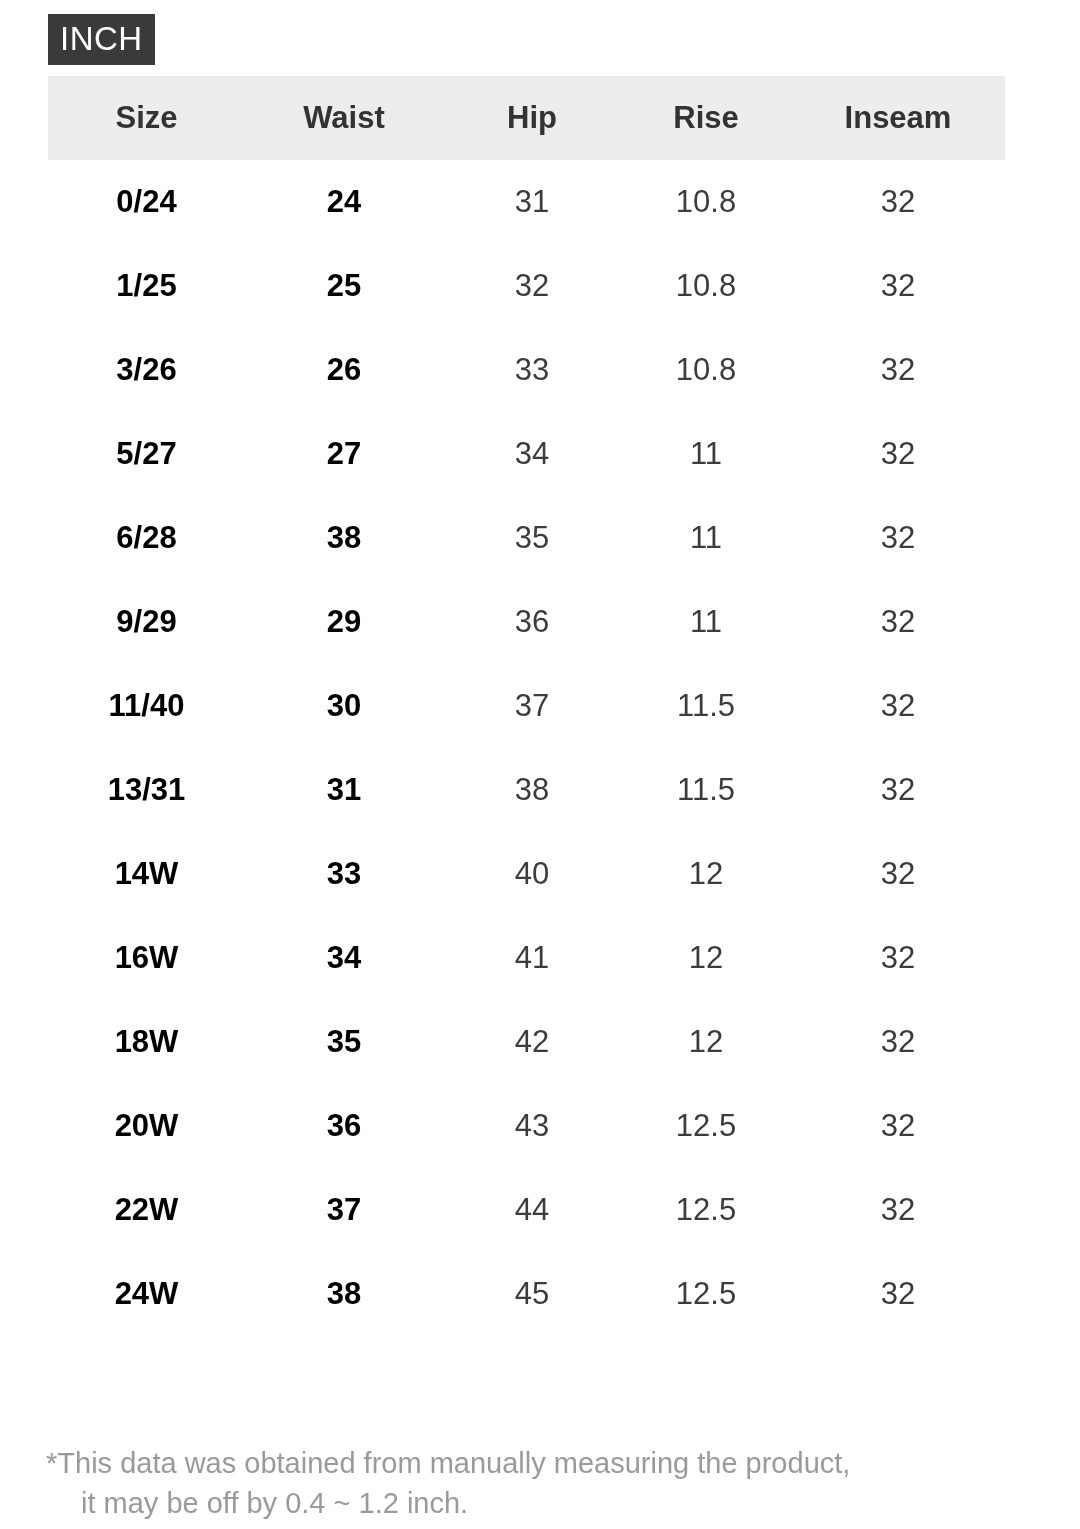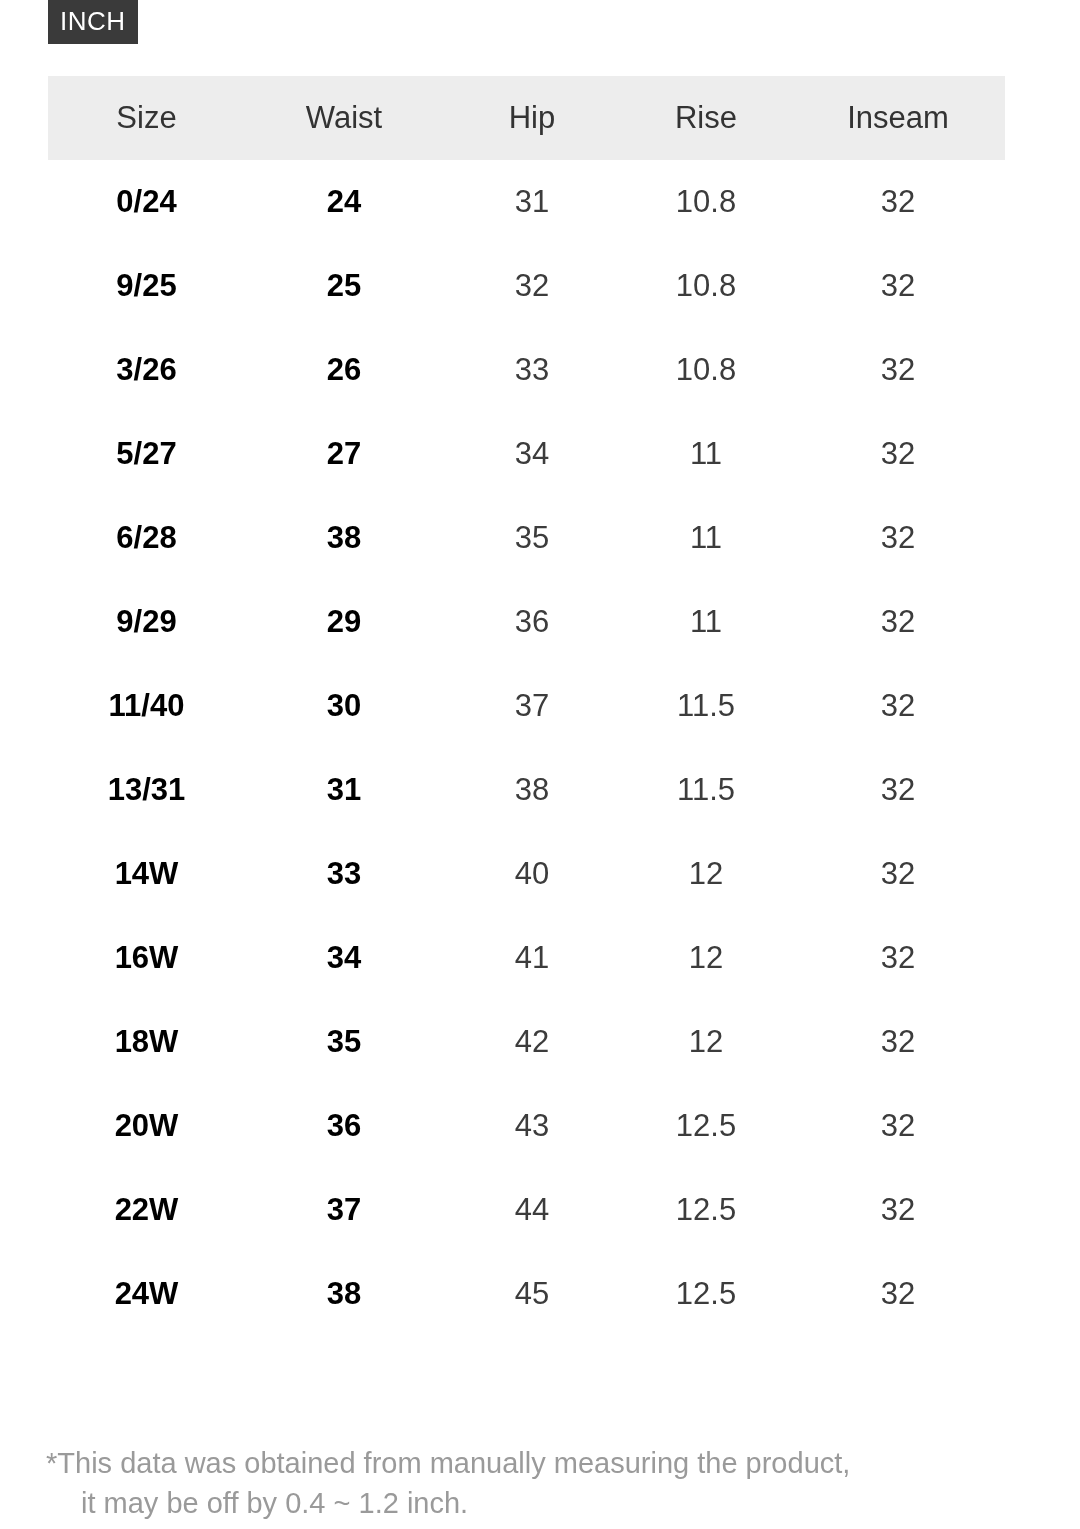--- a/index.html
+++ b/index.html
@@ -21,24 +21,24 @@
     width: 1080px;
     height: 1529px;
     position: relative;
     padding: 0;
   }
 
   
   .unit-badge {
     position: absolute;
     left: 48px;
-    top: 0;
+    top: 14px;
     background: #3a3a3a;
     color: #ffffff;
-    font-size: 26px;
+    font-size: 33px;
     line-height: 1;
     padding: 8px 12px 10px 12px;
     letter-spacing: 0.5px;
     font-weight: 400;
     white-space: nowrap;
   }
 
   
   .size-table {
     position: absolute;
@@ -49,21 +49,21 @@
     table-layout: fixed;
   }
 
   .size-table thead tr {
     background: #ededed;
   }
 
   .size-table th {
     height: 84px;
     font-size: 31px;
-    font-weight: 400;
+    font-weight: 700;
     color: #333333;
     text-align: center;
     vertical-align: middle;
     border: none;
   }
 
   .size-table td {
     height: 84px;
     font-size: 31px;
     text-align: center;
@@ -134,21 +134,21 @@
     </thead>
     <tbody id="table-body">
         <tr>
           <td class="cell-size">0/24</td>
           <td class="cell-waist">24</td>
           <td class="cell-hip">31</td>
           <td class="cell-rise">10.8</td>
           <td class="cell-inseam">32</td>
         </tr>
         <tr>
-          <td class="cell-size">9/25</td>
+          <td class="cell-size">1/25</td>
           <td class="cell-waist">25</td>
           <td class="cell-hip">32</td>
           <td class="cell-rise">10.8</td>
           <td class="cell-inseam">32</td>
         </tr>
         <tr>
           <td class="cell-size">3/26</td>
           <td class="cell-waist">26</td>
           <td class="cell-hip">33</td>
           <td class="cell-rise">10.8</td>

